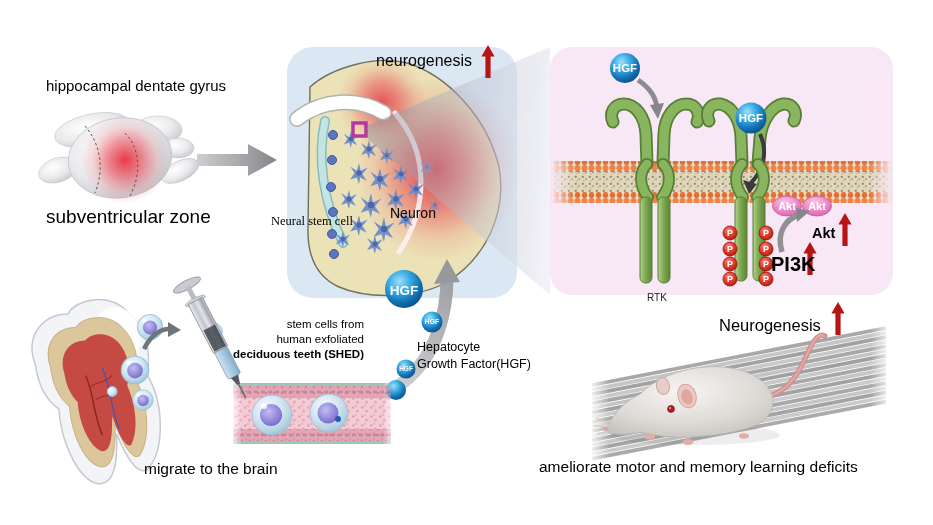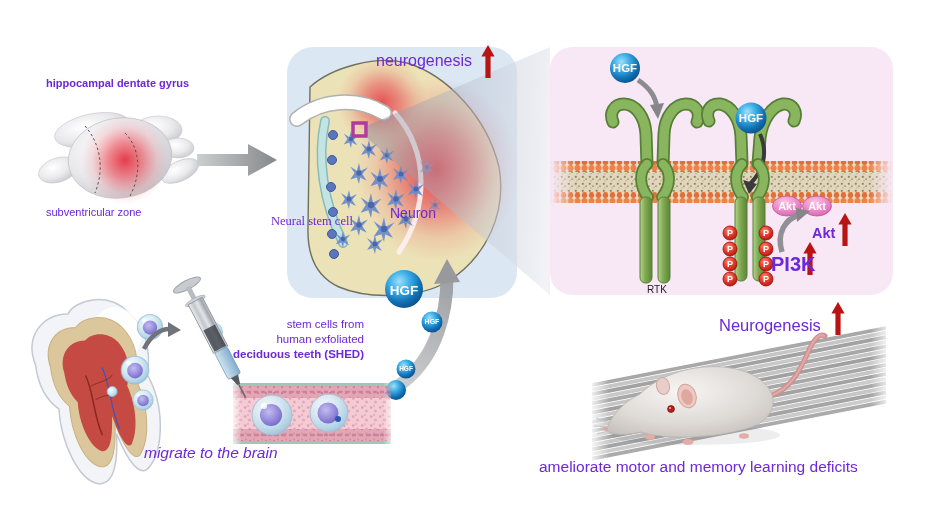--- a/index.html
+++ b/index.html
@@ -1,19 +1,19 @@
 <!DOCTYPE html>
 <html><head>
 <meta charset="utf-8">
 <style>
   html,body{margin:0;padding:0;background:#fff;}
   #canvas{position:relative;width:933px;height:525px;background:#ffffff;overflow:hidden;
           font-family:"Liberation Sans", sans-serif;}
   #figure-svg{position:absolute;left:0;top:0;}
-  .lbl{position:absolute;color:#6d28d9;white-space:nowrap;line-height:1.15;}
+  .lbl{position:absolute;color:#000000;white-space:nowrap;line-height:1.15;}
   svg text{font-family:"Liberation Sans", sans-serif;}
 </style>
 </head>
 <body>
 
 <div id="canvas">
 
 <svg id="figure-svg" width="933" height="525" viewBox="0 0 933 525">
   <defs>
     <radialGradient id="brainGrad" cx="40%" cy="35%" r="75%">
@@ -409,30 +409,34 @@
     <text x="730" y="249" dy="0.35em" font-size="9">P</text>
     <text x="730" y="264" dy="0.35em" font-size="9">P</text>
     <text x="730" y="279" dy="0.35em" font-size="9">P</text>
     <text x="766" y="233" dy="0.35em" font-size="9">P</text>
     <text x="766" y="249" dy="0.35em" font-size="9">P</text>
     <text x="766" y="264" dy="0.35em" font-size="9">P</text>
     <text x="766" y="279" dy="0.35em" font-size="9">P</text>
   </g>
 </svg>
 
-<div class="lbl" style="left:46px;top:77px;font-size:11px;font-weight:bold;">hippocampal dentate gyrus</div>
-<div class="lbl" style="left:46px;top:206px;font-size:11px;">subventricular zone</div>
+<div class="lbl" style="left:46px;top:77px;font-size:15px;">hippocampal dentate gyrus</div>
+<div class="lbl" style="left:46px;top:206px;font-size:19px;">subventricular zone</div>
 <div class="lbl" style="left:376px;top:52px;font-size:16px;">neurogenesis</div>
 <div class="lbl" style="left:271px;top:214px;font-size:12.5px;font-family:Liberation Serif, serif;">Neural stem cell</div>
 <div class="lbl" style="left:390px;top:205px;font-size:14px;">Neuron</div>
 <div class="lbl" style="left:233px;top:317px;font-size:11.5px;line-height:15px;text-align:right;">
   <span style="display:block;">stem cells from</span>
   <span style="display:block;">human exfoliated</span>
   <span style="display:block;font-weight:bold;">deciduous teeth (SHED)</span>
 </div>
-<div class="lbl" style="left:144px;top:444px;font-size:15.5px;font-style:italic;">migrate to the brain</div>
-<div class="lbl" style="left:647px;top:284px;font-size:10px;color:#222;text-align:right;">RTK</div>
+<div class="lbl" style="left:417px;top:339px;font-size:12.5px;line-height:17px;">
+  <span style="display:block;">Hepatocyte</span>
+  <span style="display:block;">Growth Factor(HGF)</span>
+</div>
+<div class="lbl" style="left:144px;top:460px;font-size:15.5px;">migrate to the brain</div>
+<div class="lbl" style="left:647px;top:292px;font-size:10px;color:#222;text-align:right;">RTK</div>
 <div class="lbl" style="left:812px;top:225px;font-size:14.5px;font-weight:bold;">Akt</div>
 <div class="lbl" style="left:771px;top:253px;font-size:20px;font-weight:bold;">PI3K</div>
 <div class="lbl" style="left:719px;top:316px;font-size:16.5px;">Neurogenesis</div>
 <div class="lbl" style="left:539px;top:458px;font-size:15.5px;text-align:center;">ameliorate motor and memory learning deficits</div>
 
 </div>
 
 </body></html>

